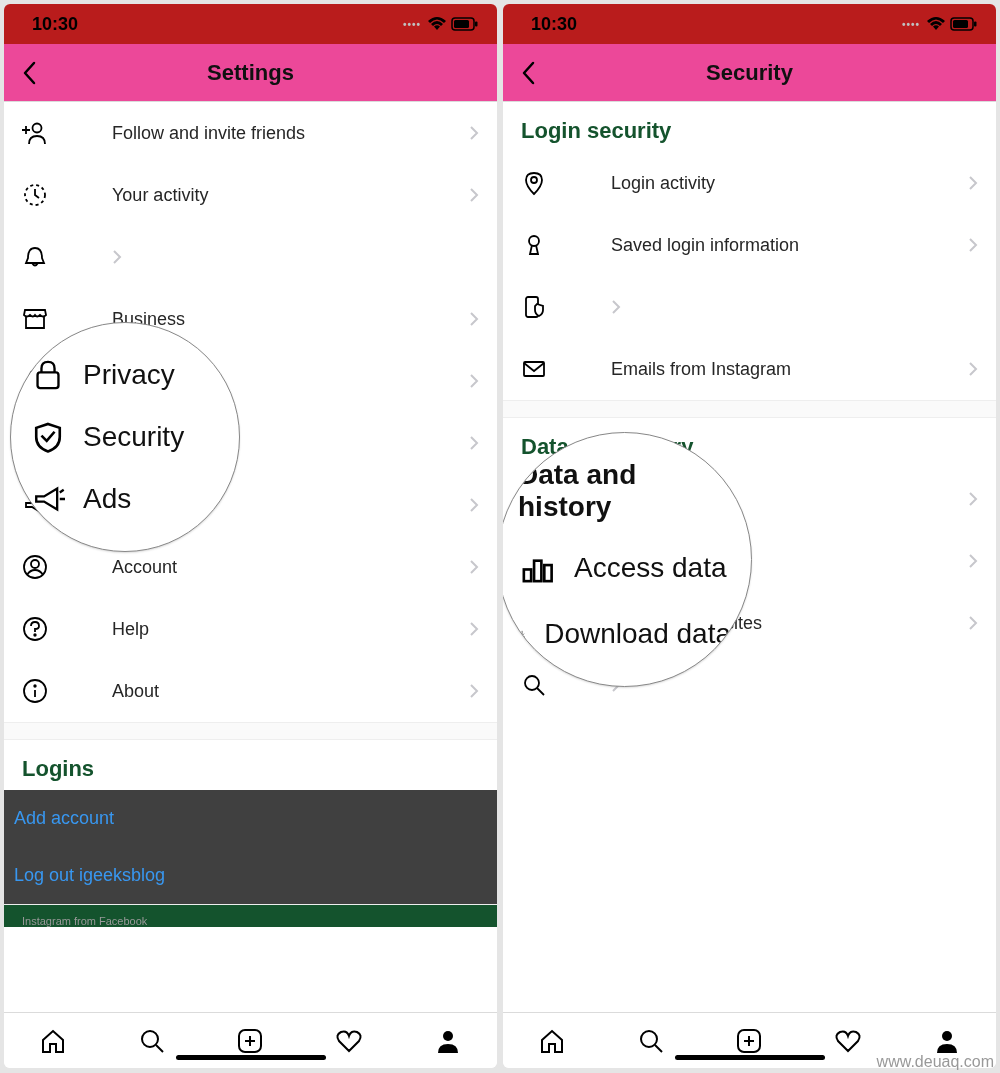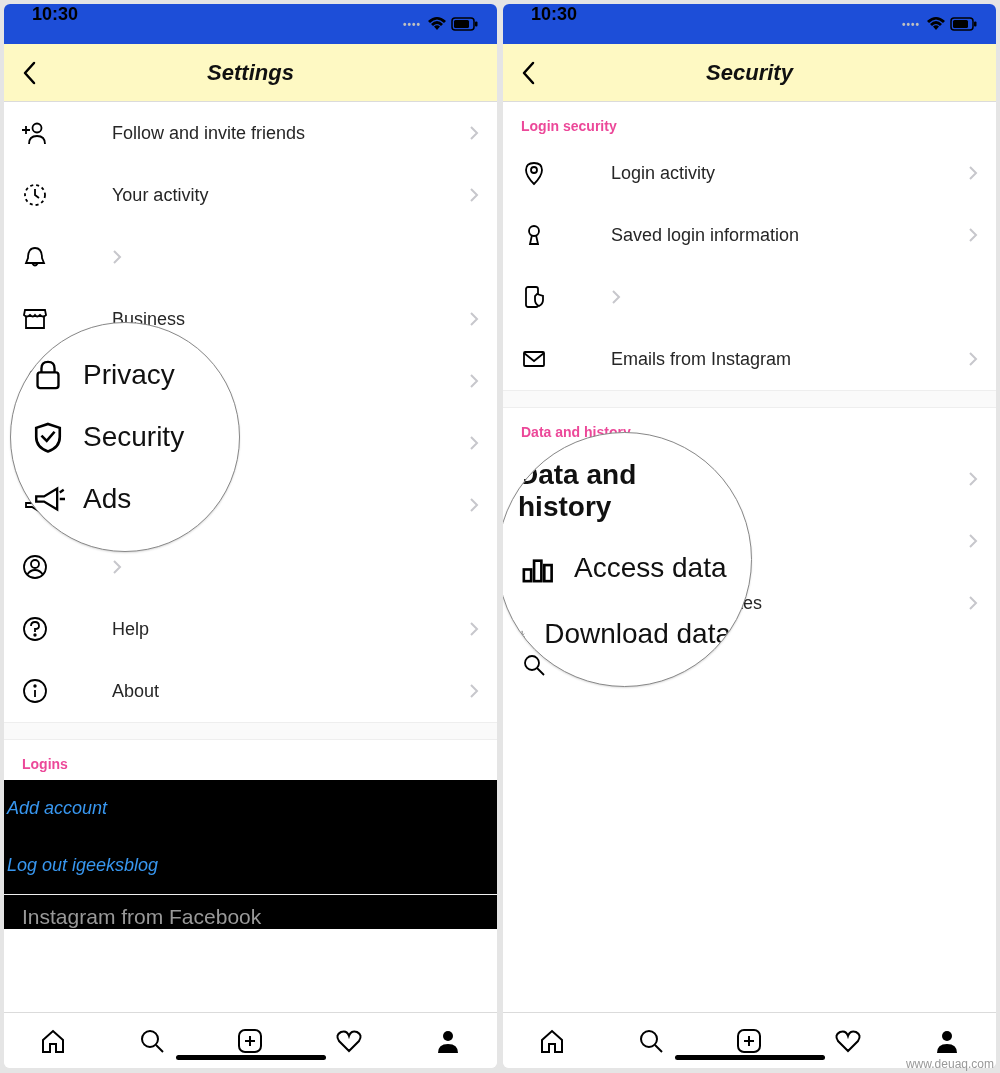--- a/index.html
+++ b/index.html
@@ -19,38 +19,38 @@
     border-radius: 6px;
     position: relative;
     display: flex;
     flex-direction: column;
     overflow: hidden;
   }
   
   .status-bar {
     height: 40px;
     display: flex;
+    align-items: center;
     justify-content: space-between;
     padding: 0 18px 0 28px;
     font-size: 18px;
     font-weight: 600;
     color: #000;
-    background: #1d4ed8;
+    background: #b91c1c;
   }
   .status-icons { display: flex; align-items: center; gap: 4px; }
   .dots { color: #c0c0c0; letter-spacing: 1px; font-size: 10px; margin-right: 2px; }
   
   .nav-header {
     height: 58px;
     display: flex;
     align-items: center;
     position: relative;
     border-bottom: 1px solid #dbdbdb;
-    background: #fef9c3;
-    font-style: italic;
+    background: #ec4899;
   }
   .back-btn {
     position: absolute;
     left: 10px;
     padding: 8px;
     cursor: pointer;
   }
   .nav-title {
     width: 100%;
     text-align: center;
@@ -59,24 +59,24 @@
     color: #111;
   }
   
   .content {
     flex: 1;
     background: #fff;
     overflow: hidden;
     position: relative;
   }
   .section-header {
-    font-size: 14px;
+    font-size: 22px;
     font-weight: 600;
     padding: 16px 18px 8px 18px;
-    color: #ec4899;
+    color: #14532d;
     background: #fff;
   }
   .section-gap {
     height: 18px;
     background: #fafafa;
     border-top: 1px solid #eee;
     border-bottom: 1px solid #eee;
   }
   .row {
     display: flex;
@@ -92,32 +92,31 @@
     display: flex;
     justify-content: flex-start;
   }
   .row-label {
     flex: 1;
     font-size: 18px;
     color: #262626;
   }
   .chevron { color: #c7c7cc; }
   .link-row {
-    padding: 18px 3px;
+    padding: 18px 10px;
     font-size: 18px;
     color: #3897f0;
-    background: #000000;
+    background: #404040;
     cursor: pointer;
-    font-style: italic;
   }
   .footer-text {
     padding: 10px 18px 0 18px;
-    font-size: 21px;
+    font-size: 11px;
     color: #999;
-    background: #000000;
+    background: #14532d;
   }
   
   .tab-bar {
     height: 56px;
     border-top: 1px solid #dbdbdb;
     display: flex;
     align-items: center;
     justify-content: space-around;
     background: #fff;
   }
@@ -153,21 +152,21 @@
     cursor: pointer;
   }
   .mag-row .mlabel {
     font-size: 28px;
     color: #111;
   }
   .watermark {
     position: fixed;
     bottom: 2px;
     right: 6px;
-    font-size: 12px;
+    font-size: 16px;
     color: #999;
     z-index: 20;
     margin-top: 17px;
   }
   svg { display: block; }
 </style>
 </head>
 <body>
 
 <div class="phone">
@@ -292,20 +291,21 @@
     </div>
 
     <div class="row">
       <span class="icon-slot">
           <svg width="26" height="26" viewBox="0 0 26 26" fill="none" stroke="#000" stroke-width="1.8">
             <circle cx="13" cy="13" r="11"></circle>
             <circle cx="13" cy="10" r="4"></circle>
             <path d="M5 21 Q8 16 13 16 Q18 16 21 21"></path>
           </svg>
         </span>
+      <span class="row-label">Account</span>
       <svg class="chevron" width="10" height="16" viewBox="0 0 10 16">
           <polyline points="2,2 8,8 2,14" fill="none" stroke="#c7c7cc" stroke-width="2"></polyline>
         </svg>
     </div>
 
     <div class="row">
       <span class="icon-slot">
           <svg width="26" height="26" viewBox="0 0 26 26" fill="none" stroke="#000" stroke-width="1.8">
             <circle cx="13" cy="13" r="11"></circle>
             <path d="M9 10 Q9 6 13 6 Q17 6 17 10 Q17 13 13 13 L13 16"></path>

